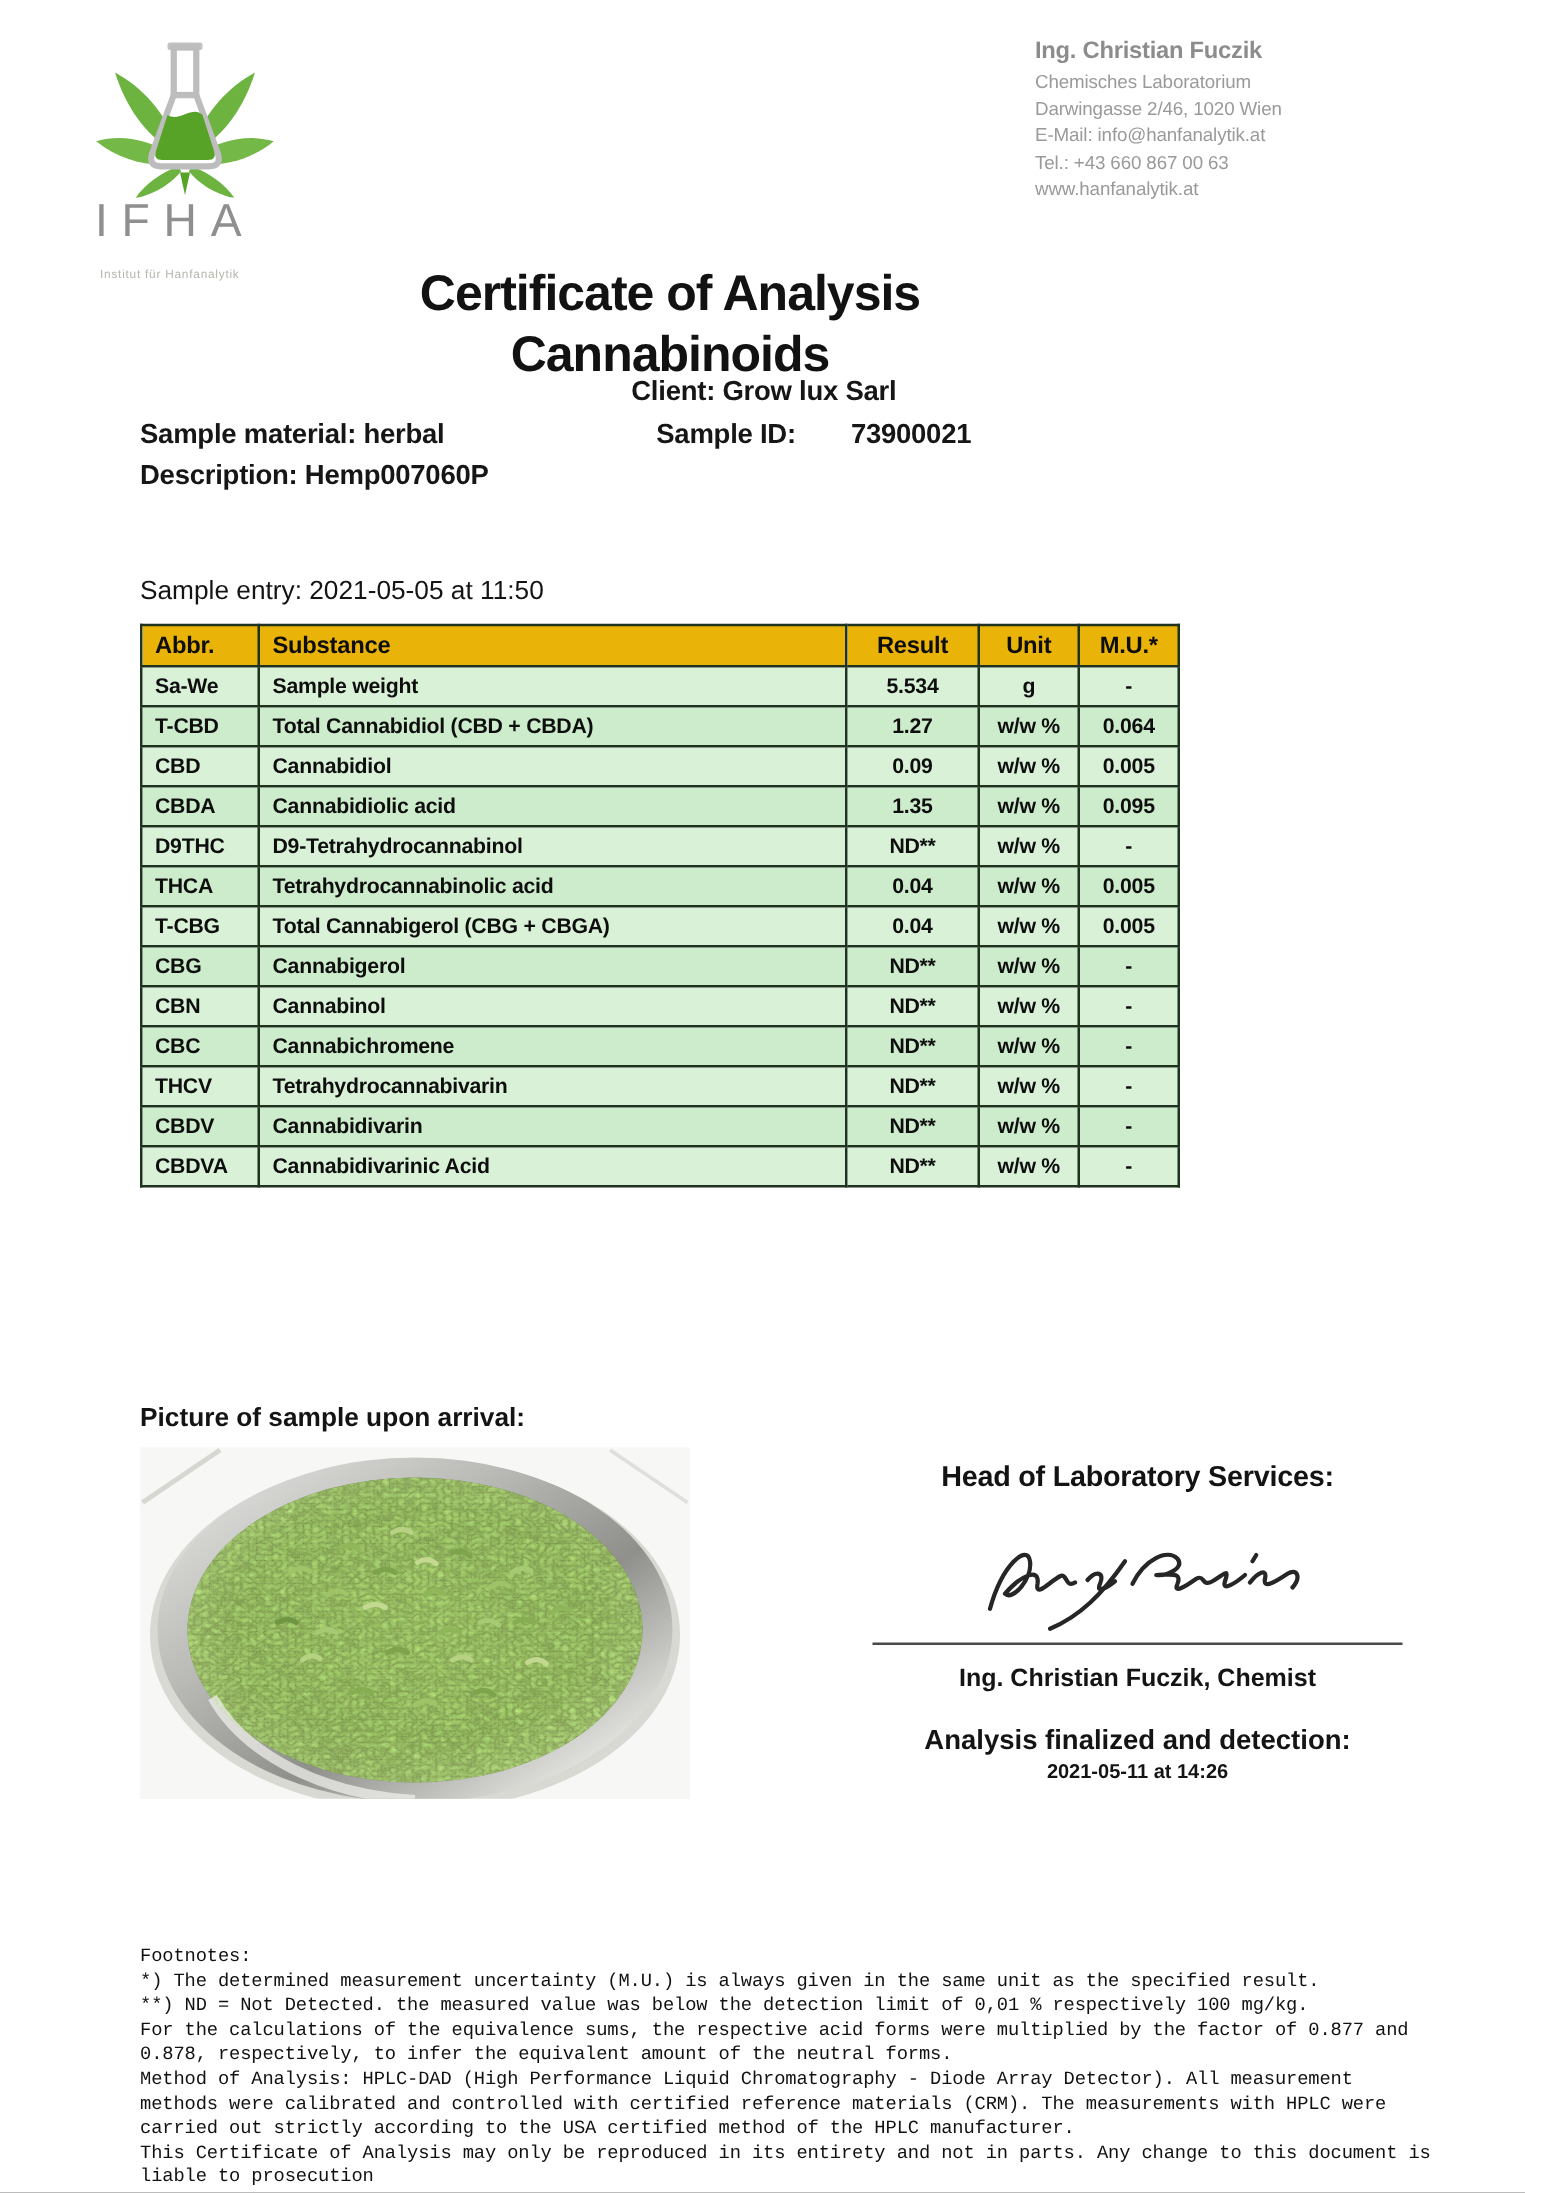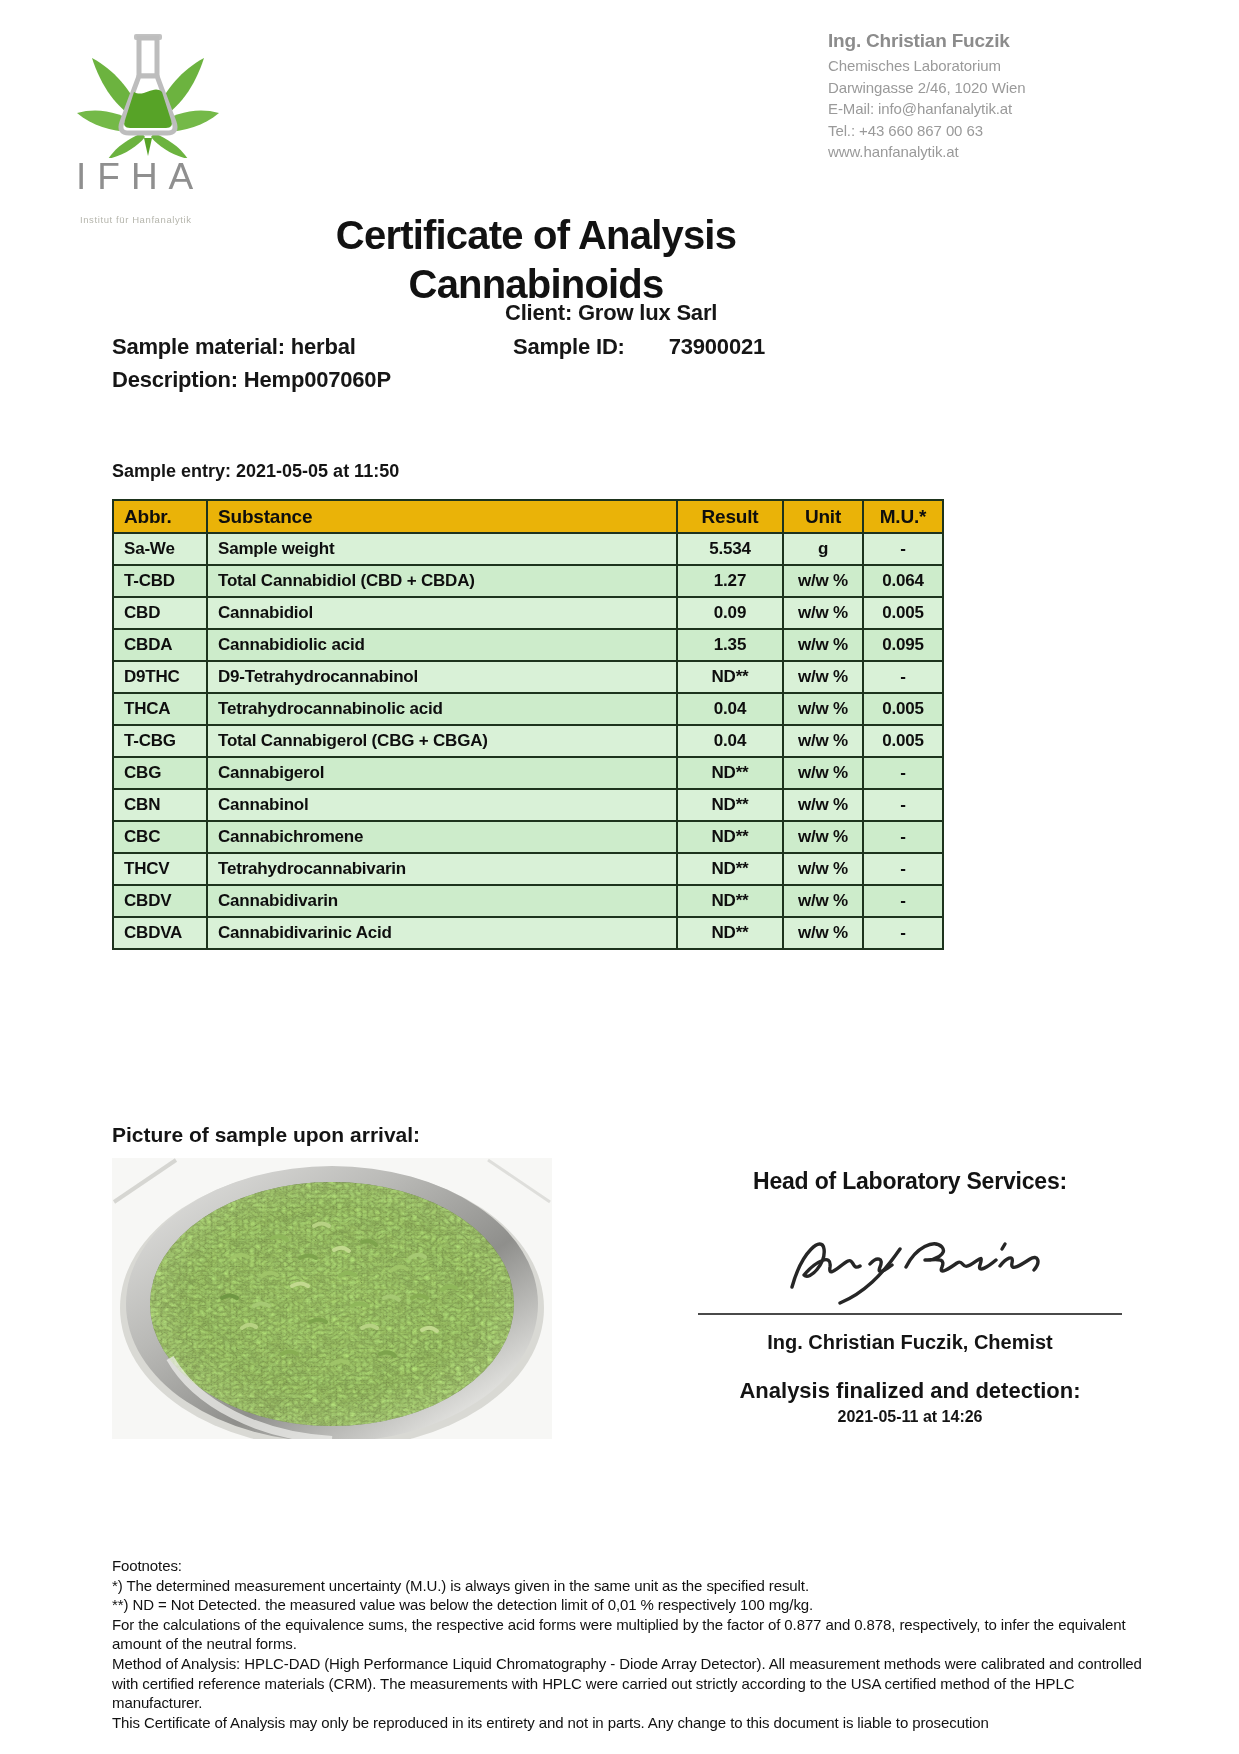--- a/index.html
+++ b/index.html
@@ -21,24 +21,24 @@
   .lab-line { font-size:15px; font-weight:500; color:#9a9a9a; line-height:21.5px; letter-spacing:-0.1px; }
 
   
   .title { left:0; top:168px; width:1072px; text-align:center; font-size:40px; line-height:49px;
            font-weight:800; color:#121212; letter-spacing:-0.8px;margin-top:43px; }
 
   
   .info { font-size:22px; font-weight:600; color:#161616; letter-spacing:-0.2px; white-space:nowrap; }
   .client-line { left:505px; top:300px; }
   .material-line { left:112px; top:334px; }
-  .sampleid-line { left:513px; top:334px; }
+  .sampleid-line { left:525px; top:334px; }
   .sampleid-line .val { margin-left:44px; }
   .description-line { left:112px; top:367px; }
-  .entry-line { left:112px; top:461px; font-size:18px; font-weight:700; color:#141414; }
+  .entry-line { left:112px; top:461px; font-size:21px; font-weight:400; color:#141414; }
 
   
   .results { left:112px; top:499px; width:830px; border-collapse:collapse; table-layout:fixed; }
   .results th, .results td {
     border:2px solid #1d331d; font-size:17px; color:#0e0e0e;
     padding:3px 6px; letter-spacing:-0.2px; overflow:hidden; white-space:nowrap;
   }
   .results th { height:33px; background:#eab308; font-size:19px; font-weight:700; }
   .results td { height:32px; font-weight:600; }
   .results tr:nth-child(odd) td { background:#d9f1d7; }
@@ -58,21 +58,21 @@
   .sig-heading { font-size:23px; font-weight:700; color:#131313; letter-spacing:-0.2px; }
   .sig-art { margin-top:26px; }
   .sig-line { width:424px; border:none; border-top:2px solid #4a4a4a; margin:0 auto; }
   .sig-name { margin-top:16px; font-size:20px; font-weight:600; }
   .sig-finalized { margin-top:24px; font-size:22px; font-weight:600; }
   .sig-date { margin-top:4px; font-size:16px; font-weight:600; }
 
   
   .footnotes { left:112px; top:1556px; width:1036px; font-size:15px; line-height:19.6px;
                font-weight:500; color:#111; letter-spacing:-0.1px; }
-  .fn-line { margin:0; }
+  .fn-line { margin:0;font-family:Liberation Mono, monospace; }
 </style>
 </head>
 <body>
 
 <div class="page">
 
   <svg class="abs" style="left:70px; top:26px;" width="156" height="132" viewBox="0 0 156 132">
     <g fill="#6cb33f">
       <path d="M74 92 C 60 62, 44 44, 22 32 C 31 60, 46 82, 70 96 Z"></path>
       <path d="M82 92 C 96 62, 112 44, 134 32 C 125 60, 110 82, 86 96 Z"></path>

